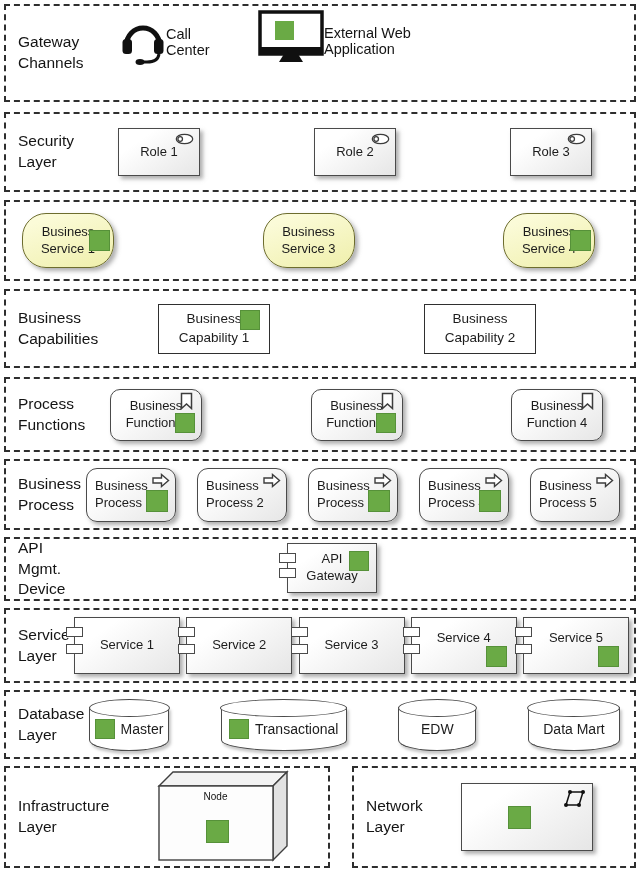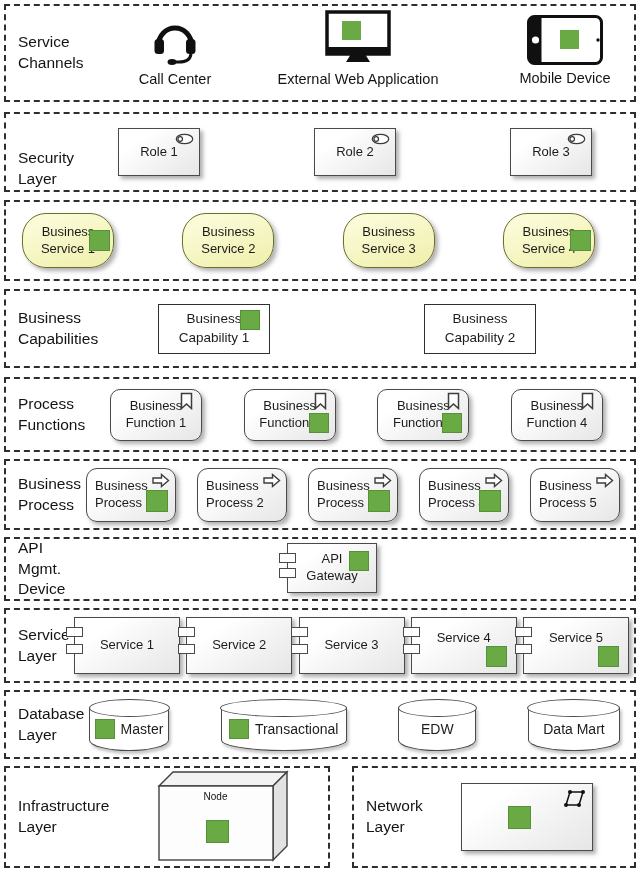--- a/index.html
+++ b/index.html
@@ -49,21 +49,21 @@
   .bm-ic { top:2px; right:8px; }
   .ar-ic { top:4px; right:5px; }
   .net-ic { top:4px; right:6px; }
 
   
   .tab { position:absolute; left:-9px; width:17px; height:10px; background:#fff; border:1px solid #4a4a4a; }
   .svc .tab1, .api-box .tab1 { top:9px; }
   .svc .tab2 { top:26px; } .api-box .tab2 { top:24px; }
 
   
-  .channel { position:absolute; display:flex; flex-direction:column; align-items:center; }
+  .channel { position:absolute; display:flex; flex-direction:row; align-items:center; }
   .chan-label { font-size:14.5px; margin-top:5px; color:#141414; }
 
   
   .cyl { position:relative; margin-top:9px; background:#fff; border-left:1.5px solid #4a4a4a; border-right:1.5px solid #4a4a4a; border-bottom:1.5px solid #4a4a4a;
          border-radius:0 0 50% 50% / 0 0 11px 11px; height:44px;
          display:flex; align-items:center; justify-content:center; gap:6px; font-size:14px;
          box-shadow:2px 3px 3px rgba(130,130,130,.45); }
   .cyl::before { content:""; position:absolute; left:-1.5px; right:-1.5px; top:-8px; height:16px;
                  border:1.5px solid #4a4a4a; border-radius:50%; background:#fff; }
   .cyl > * { position:relative; z-index:1; }
@@ -76,21 +76,21 @@
   .net-box .gsq { position:static; width:23px; height:23px; margin-right:14px; }
 
   svg { display:block; }
 </style>
 </head>
 <body>
 
 <div id="stage">
 
   <div class="layer" style="left:4px; top:4px; width:632px; height:98px;">
-    <div class="layer-label" style="width:92px;">Service Channels</div>
+    <div class="layer-label" style="width:92px;">Gateway Channels</div>
     <div class="content">
       <div class="channel" style="left:22px; top:6px; width:110px;">
         <span>
           <svg width="46" height="54" viewBox="0 0 46 54">
             <path d="M6.5,33 a16.5,17 0 0 1 33,0" fill="none" stroke="#101010" stroke-width="5"></path>
             <rect x="2.5" y="27" width="9.5" height="15" rx="3.5" fill="#101010"></rect>
             <rect x="34" y="27" width="9.5" height="15" rx="3.5" fill="#101010"></rect>
             <path d="M39,42 q-1,8 -12,8 h-6" fill="none" stroke="#101010" stroke-width="3"></path>
             <ellipse cx="20" cy="50" rx="4.5" ry="3" fill="#101010"></ellipse>
           </svg>
@@ -101,36 +101,24 @@
         <span>
           <svg width="66" height="56" viewBox="0 0 66 56">
             <rect x="2" y="2" width="62" height="42" fill="#ffffff" stroke="#101010" stroke-width="3.5"></rect>
             <rect x="2" y="37" width="62" height="7" fill="#101010"></rect>
             <rect x="17" y="11" width="19" height="19" fill="#6aaa45"></rect>
             <polygon points="26,44 40,44 45,52 21,52" fill="#101010"></polygon>
           </svg>
         </span>
         <span class="chan-label">External Web Application</span>
       </div>
-      <div class="channel" style="left:402px; top:9px; width:130px;">
-        <span>
-          <svg width="76" height="50" viewBox="0 0 76 50">
-            <rect x="1.5" y="1.5" width="73" height="47" rx="6" fill="#ffffff" stroke="#101010" stroke-width="3"></rect>
-            <path d="M7.5,2 h7 v46 h-7 a6,6 0 0 1 -6,-6 v-34 a6,6 0 0 1 6,-6 z" fill="#101010"></path>
-            <circle cx="8.5" cy="25" r="3.6" fill="#ffffff"></circle>
-            <circle cx="71" cy="25" r="1.7" fill="#101010"></circle>
-            <rect x="33" y="15" width="19" height="19" fill="#6aaa45"></rect>
-          </svg>
-        </span>
-        <span class="chan-label">Mobile Device</span>
-      </div>
-    </div>
-  </div>
-
-  <div class="layer" style="left:4px; top:112px; width:632px; height:80px;align-items:flex-end;">
+    </div>
+  </div>
+
+  <div class="layer" style="left:4px; top:112px; width:632px; height:80px;">
     <div class="layer-label" style="width:80px;">Security Layer</div>
     <div class="content" style="justify-content:space-between; padding:0 42px 0 32px;">
       <div class="gbox role">
         <span class="corner role-ic">
             <svg width="19" height="12" viewBox="0 0 19 12">
               <ellipse cx="9.5" cy="6" rx="8.2" ry="4.7" fill="#fff" stroke="#3c3c3c" stroke-width="1.3"></ellipse>
               <circle cx="5.2" cy="6" r="2.3" fill="#fff" stroke="#3c3c3c" stroke-width="1.3"></circle>
             </svg>
           </span>
         <span>Role 1</span>
@@ -156,24 +144,20 @@
     </div>
   </div>
 
   <div class="layer" style="left:4px; top:200px; width:632px; height:81px;">
     <div class="content" style="justify-content:space-between; padding:0 39px 0 16px;">
       <div class="capsule">
         <span class="lbl2">Business Service 1</span>
         <span class="gsq"></span>
       </div>
       <div class="capsule">
-        <span class="lbl2">Business Service 2</span>
-
-      </div>
-      <div class="capsule">
         <span class="lbl2">Business Service 3</span>
 
       </div>
       <div class="capsule">
         <span class="lbl2">Business Service 4</span>
         <span class="gsq"></span>
       </div>
     </div>
   </div>
 
@@ -187,29 +171,20 @@
       <div class="capability">
         <span style="max-width:84px;">Business Capability 2</span>
 
       </div>
     </div>
   </div>
 
   <div class="layer" style="left:4px; top:377px; width:632px; height:75px;">
     <div class="layer-label" style="width:90px;">Process Functions</div>
     <div class="content" style="justify-content:space-between; padding:0 31px 0 14px;">
-      <div class="gbox bf">
-        <span class="corner bm-ic">
-            <svg width="13" height="18" viewBox="0 0 13 18">
-              <path d="M1.5,1.5 h10 v15 l-5,-4.5 l-5,4.5 z" fill="#fff" stroke="#3c3c3c" stroke-width="1.5"></path>
-            </svg>
-          </span>
-        <span class="lbl2">Business Function 1</span>
-
-      </div>
       <div class="gbox bf">
         <span class="corner bm-ic">
             <svg width="13" height="18" viewBox="0 0 13 18">
               <path d="M1.5,1.5 h10 v15 l-5,-4.5 l-5,4.5 z" fill="#fff" stroke="#3c3c3c" stroke-width="1.5"></path>
             </svg>
           </span>
         <span class="lbl2">Business Function 2</span>
         <span class="gsq"></span>
       </div>
       <div class="gbox bf">

